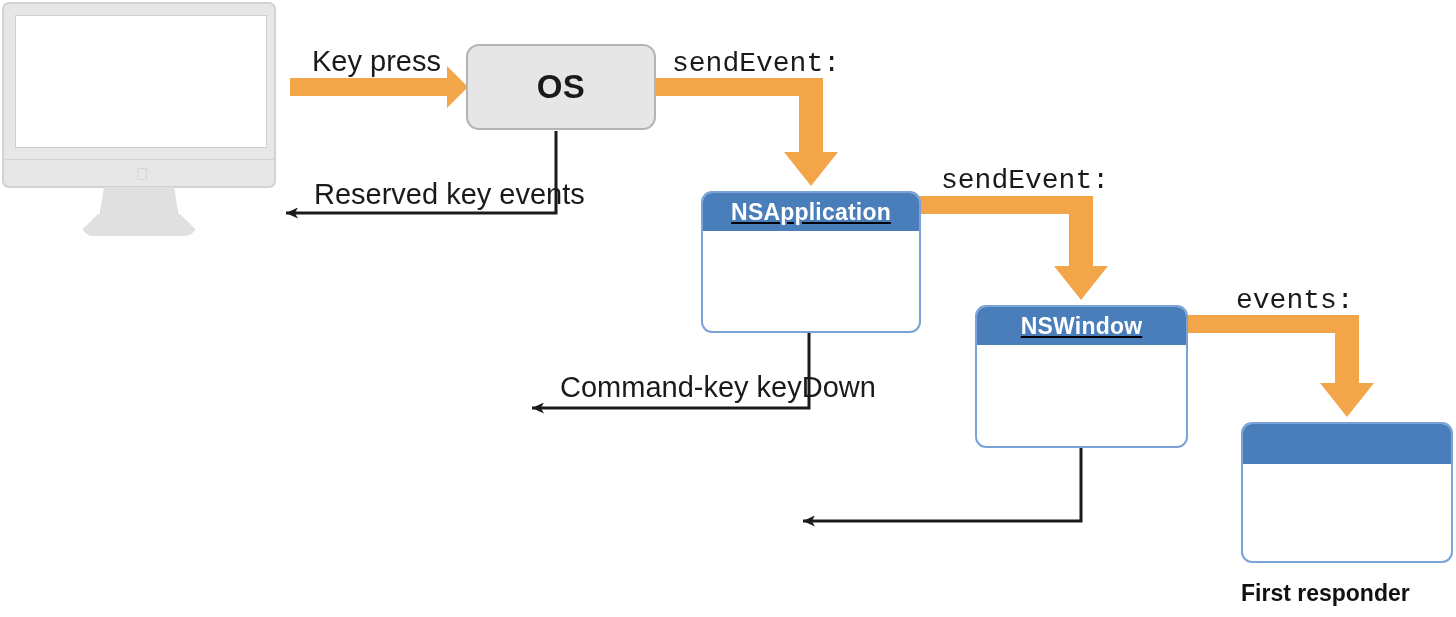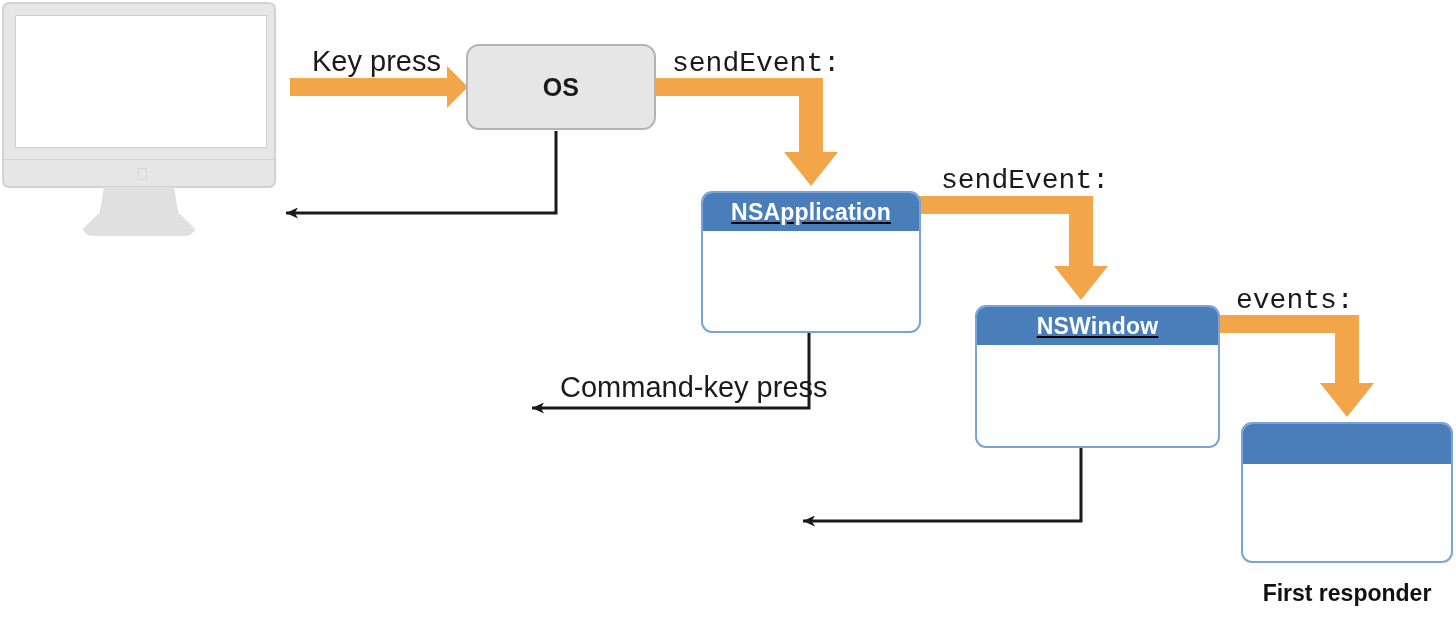--- a/index.html
+++ b/index.html
@@ -106,21 +106,21 @@
     height: 86px;
     box-sizing: border-box;
     background: #e6e6e6;
     border: 2px solid #b3b3b3;
     border-radius: 13px;
     display: flex;
     align-items: center;
     justify-content: center;
   }
   .os-label {
-    font-size: 25px;
+    font-size: 33px;
     font-weight: bold;
     color: #1a1a1a;
     letter-spacing: .3px;
   }
 
   .cls-box {
     position: absolute;
     box-sizing: border-box;
     border-radius: 11px;
     background: #ffffff;
@@ -139,30 +139,29 @@
   .cls-title {
     color: #ffffff;
     font-size: 23px;
     font-weight: bold;
     letter-spacing: .2px;
     white-space: nowrap;
   }
   .cls-body { background: #ffffff; }
 
   #box-nsapplication { left: 701px; top: 191px; width: 220px; height: 142px; }
-  #box-nswindow      { left: 975px; top: 305px; width: 245px; height: 143px; }
+  #box-nswindow      { left: 975px; top: 305px; width: 213px; height: 143px; }
   #box-firstresponder{ left: 1241px; top: 422px; width: 212px; height: 141px; }
   #box-firstresponder .cls-header { height: 40px; }
 
   .fr-caption {
     position: absolute;
     left: 1241px;
     top: 580px;
     width: 212px;
-    text-align: center;
     font-size: 23px;
     font-weight: bold;
     color: #111111;
     white-space: nowrap;
   }
 
   
   .lbl {
     position: absolute;
     white-space: nowrap;
@@ -254,15 +253,16 @@
     </div>
     <div class="cls-body"></div>
   </div>
   <div class="fr-caption">First responder</div>
 
   <div class="lbl lbl-sans" id="lbl-keypress">Key press</div>
   <div class="lbl lbl-mono" id="lbl-sendevent-1">sendEvent:</div>
   <div class="lbl lbl-mono" id="lbl-sendevent-2">sendEvent:</div>
   <div class="lbl lbl-mono" id="lbl-keydown">events:</div>
 
-  <div class="lbl lbl-sans" id="lbl-command">Command-key press</div>
+  <div class="lbl lbl-sans" id="lbl-reserved">Reserved key events</div>
+  <div class="lbl lbl-sans" id="lbl-command">Command-key keyDown</div>
 
 </div>
 
 </body></html>

